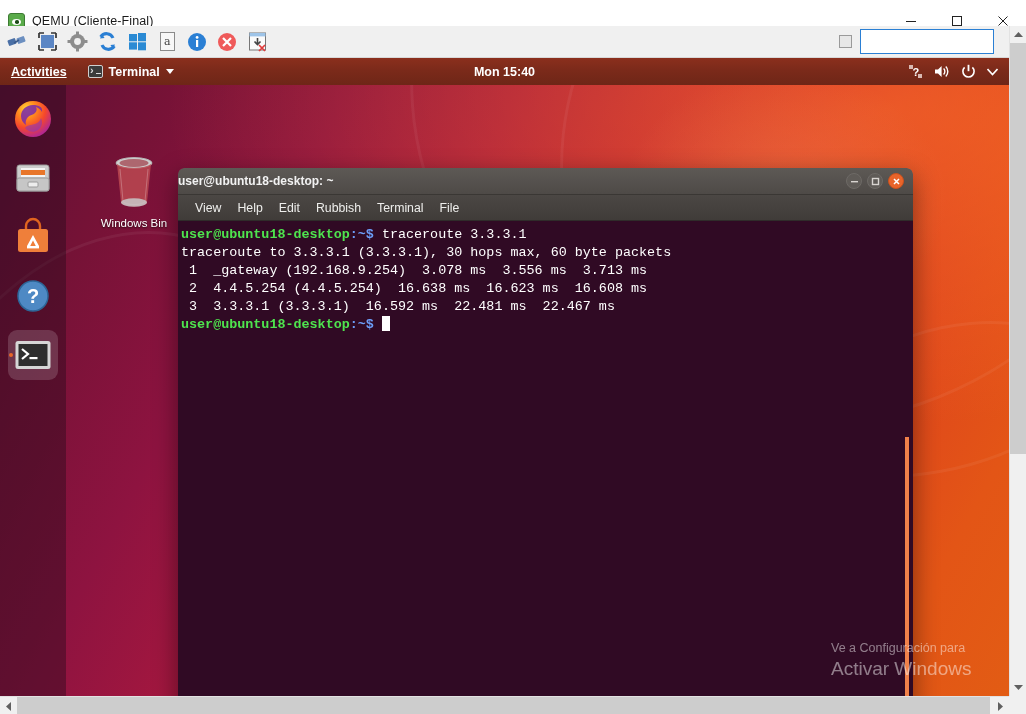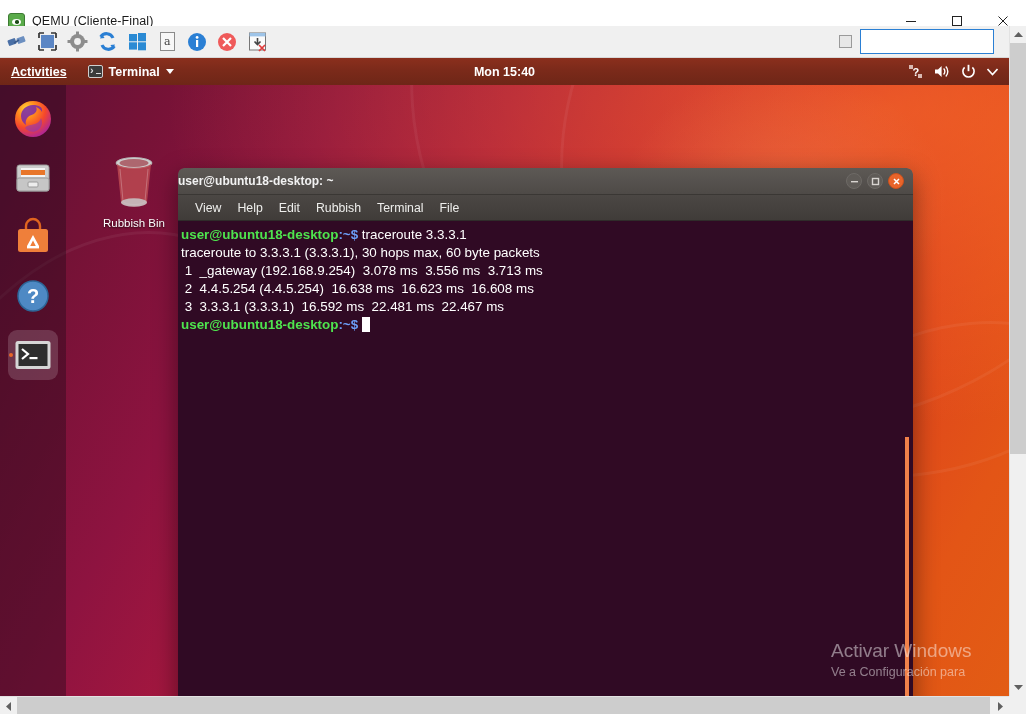--- a/index.html
+++ b/index.html
@@ -165,21 +165,21 @@
     height:26px; background:linear-gradient(180deg,#4b4744 0%,#403c39 100%);
     display:flex; align-items:center; padding-left:9px; gap:0px;
     border-bottom:1px solid #2f2c2a;
   }
   .menu-item{
     font-size:12.3px; color:#eeeeec; padding:2px 8px; border-radius:3px;
   }
 
   #term-body{
     height:493px; background:#300a24; padding:5px 0 0 3px;
-    font-family:Liberation Sans, sans-serif;
+    font-family:Liberation Mono, monospace;
     font-size:13.4px; line-height:18px; color:#ffffff;
     white-space:pre; overflow:hidden; letter-spacing:0px;
   }
   .pr{ color:#4ee44e; font-weight:bold; }
   .pb{ color:#6c9ef8; font-weight:bold; }
   #cursor{
     display:inline-block; width:8px; height:15px; background:#ffffff;
     vertical-align:-3px;
   }
 
@@ -425,21 +425,21 @@
   </div>
 
   <div id="bin">
     <svg width="52" height="56" viewBox="0 0 52 56">
       <ellipse cx="26" cy="9" rx="18" ry="5.4" fill="#cfcfcf" stroke="#b6b6b6"></ellipse>
       <ellipse cx="26" cy="9" rx="14.5" ry="4" fill="#9e3a46" opacity=".7"></ellipse>
       <path d="M9 10 L13 48 a13 4.4 0 0 0 26 0 L43 10 a18 5.4 0 0 1 -34 0z" fill="#bd4b52" opacity=".82"></path>
       <path d="M12 15 L15 47 a11 3.6 0 0 0 22 0 L40 15" fill="none" stroke="rgba(255,255,255,.25)" stroke-width="1"></path>
       <ellipse cx="26" cy="48.5" rx="13" ry="4.2" fill="#c9c9c9" opacity=".85"></ellipse>
     </svg>
-    <div id="bin-label">Rubbish Bin</div>
+    <div id="bin-label">Windows Bin</div>
   </div>
 
   <div id="terminal">
     <div id="term-titlebar">
       <div id="term-title">user@ubuntu18-desktop: ~</div>
       <div id="term-wbtns">
         <div class="twb twb-min">
           <svg width="9" height="9" viewBox="0 0 9 9">
               <rect x="1" y="4" width="7" height="1.4" fill="#d8d4d0"></rect>
             </svg>
@@ -465,22 +465,22 @@
       <div class="menu-item">Terminal</div>
       <div class="menu-item">File</div>
     </div>
 
     <div id="term-body"><div><span class="pr">user@ubuntu18-desktop</span><span class="pb">:~$</span><span> traceroute 3.3.3.1</span></div><div>traceroute to 3.3.3.1 (3.3.3.1), 30 hops max, 60 byte packets</div><div> 1  _gateway (192.168.9.254)  3.078 ms  3.556 ms  3.713 ms</div><div> 2  4.4.5.254 (4.4.5.254)  16.638 ms  16.623 ms  16.608 ms</div><div> 3  3.3.3.1 (3.3.3.1)  16.592 ms  22.481 ms  22.467 ms</div><div><span class="pr">user@ubuntu18-desktop</span><span class="pb">:~$</span><span> </span><span id="cursor"></span></div></div>
   </div>
 
   <div id="term-edge"></div>
 
   <div id="watermark">
+    <div id="wm-l2">Ve a Configuración para</div>
     <div id="wm-l1">Activar Windows</div>
-    <div id="wm-l2">Ve a Configuración para</div>
   </div>
 
 </div>
 
 <div id="vsb">
   <div id="vsb-up">
     <svg width="9" height="7" viewBox="0 0 9 7">
         <path class="sb-arrow" d="M4.5 1 L9 6 H0z"></path>
       </svg>
   </div>

